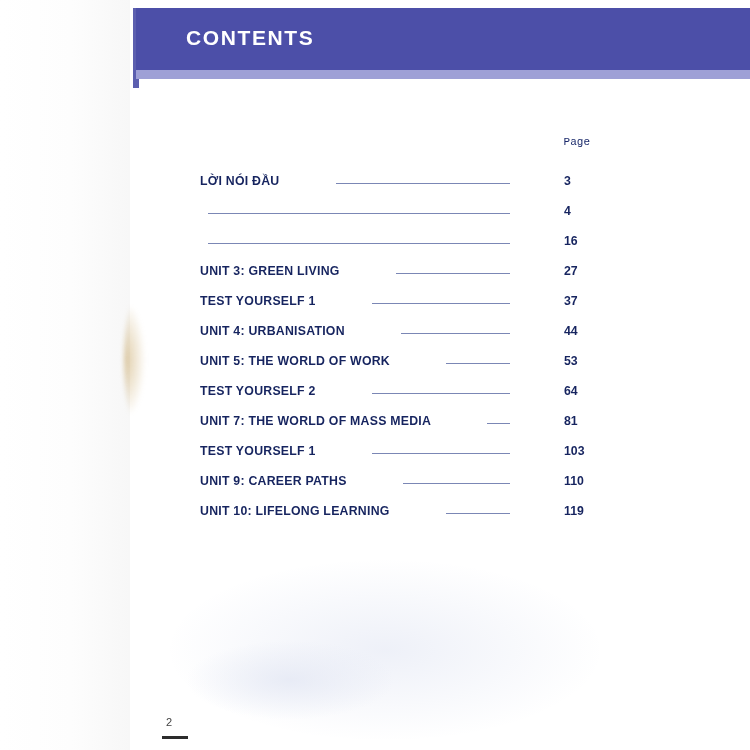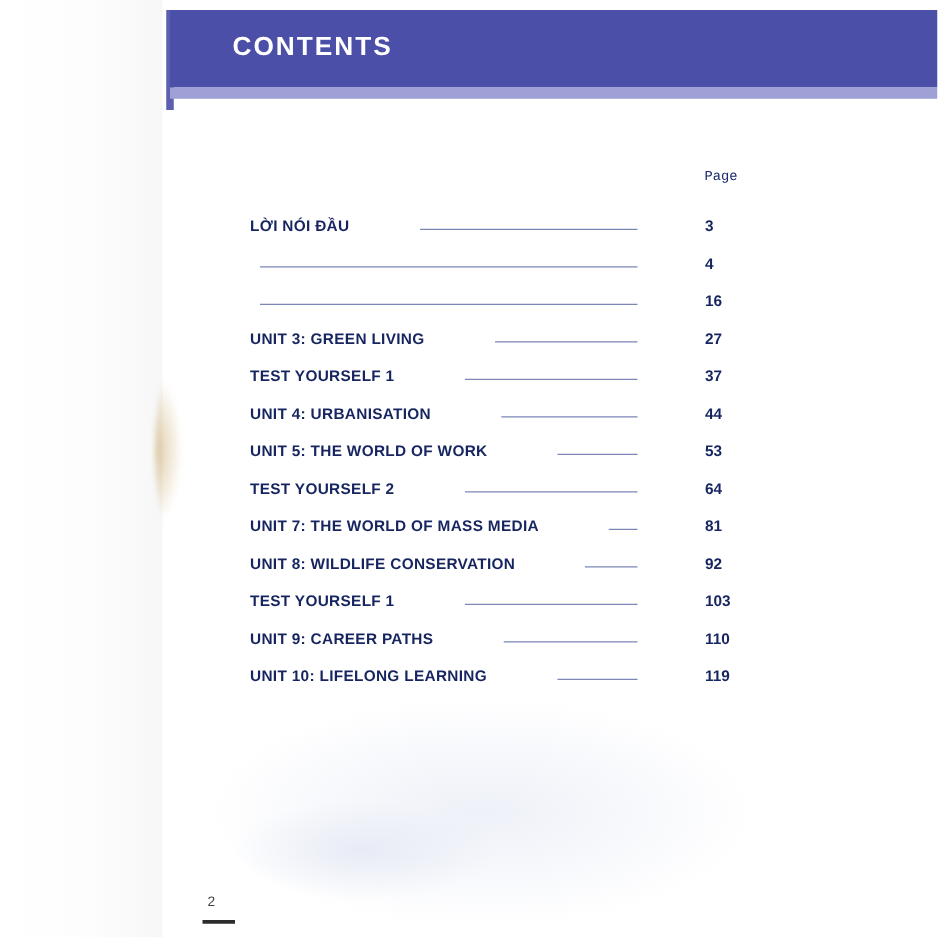--- a/index.html
+++ b/index.html
@@ -237,25 +237,20 @@
         <span class="toc-page">64</span>
       </div>
 
 
       <div class="toc-row">
         <span class="toc-label">UNIT 7:  THE WORLD OF MASS MEDIA</span>
         <span class="toc-leader"></span>
         <span class="toc-page">81</span>
       </div>
 
-      <div class="toc-row">
-        <span class="toc-label">UNIT 8:  WILDLIFE CONSERVATION</span>
-        <span class="toc-leader"></span>
-        <span class="toc-page">92</span>
-      </div>
 
       <div class="toc-row">
         <span class="toc-label">TEST YOURSELF 1</span>
         <span class="toc-leader"></span>
         <span class="toc-page">103</span>
       </div>
 
       <div class="toc-row">
         <span class="toc-label">UNIT 9:  CAREER PATHS</span>
         <span class="toc-leader"></span>

